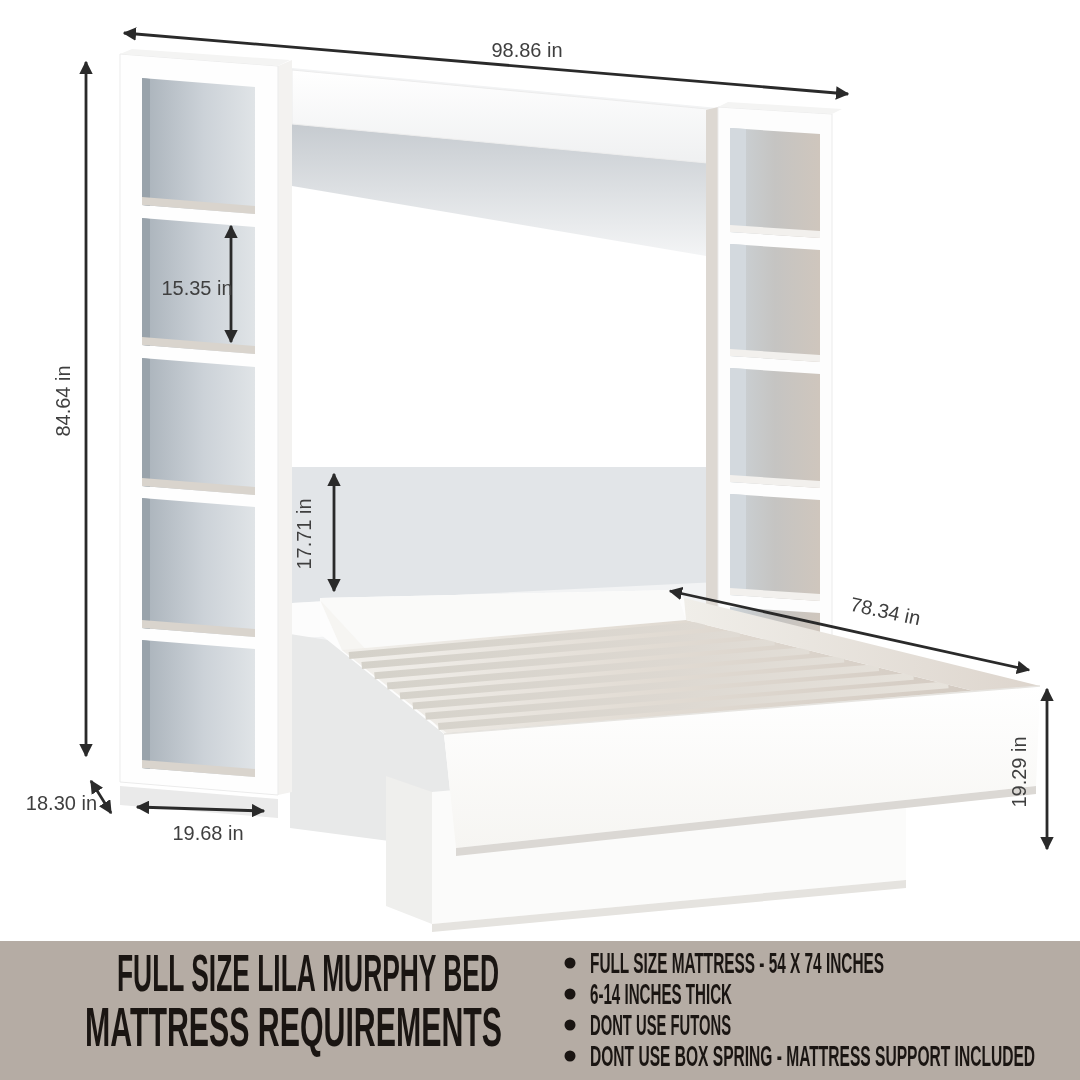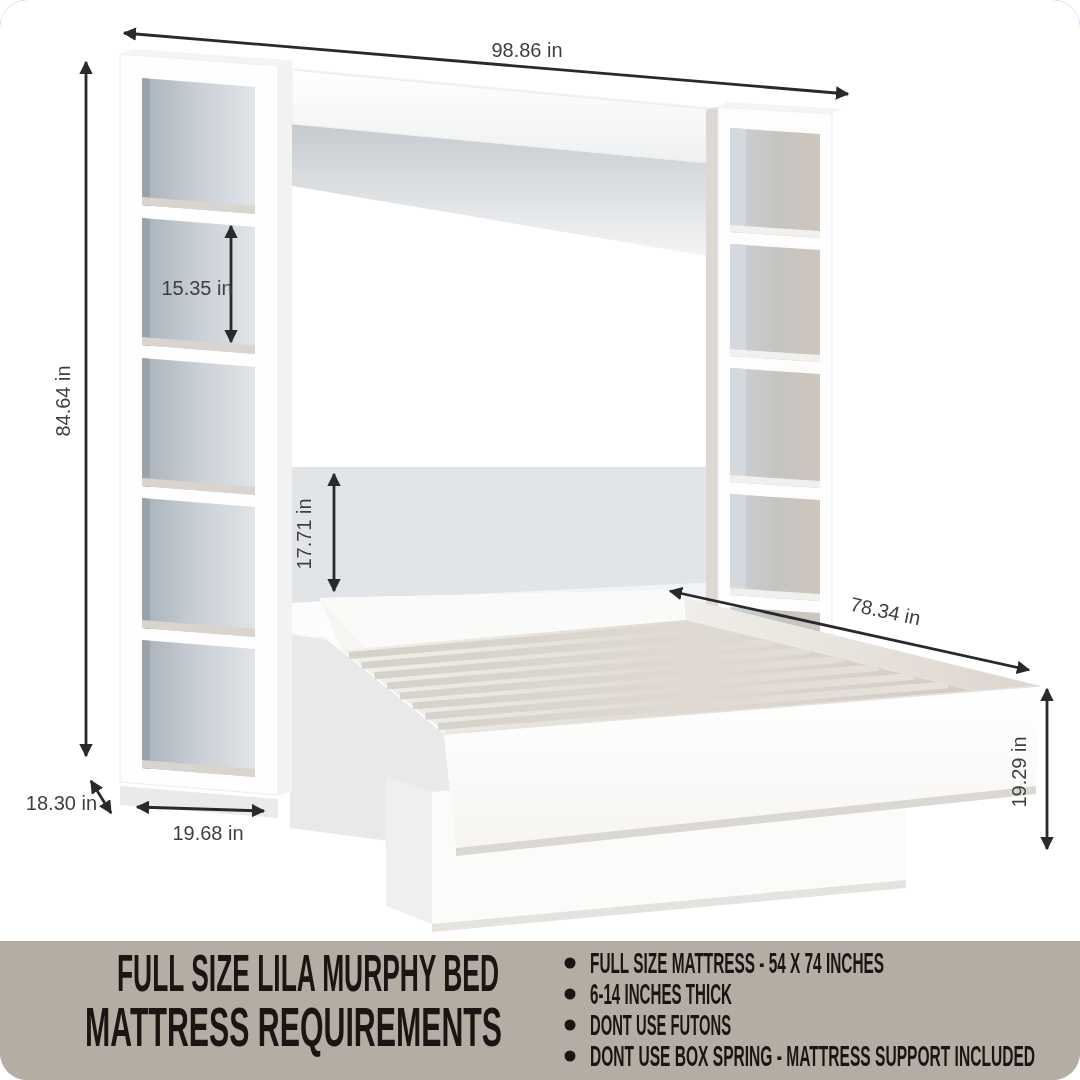--- a/index.html
+++ b/index.html
@@ -1,17 +1,17 @@
 <!DOCTYPE html>
 <html><head>
 <meta charset="utf-8">
 <style>
   html,body{margin:0;padding:0;background:#ffffff;}
   .stage{position:relative;width:1080px;height:1080px;overflow:hidden;background:#8b5cf6;
-         font-family:"Liberation Sans", sans-serif;border-radius:27px;}
+         font-family:"Liberation Sans", sans-serif;}
   svg{display:block;}
   text{font-family:"Liberation Sans", sans-serif;}
   .dim-label{font-size:20px;}
   .banner-title{font-weight:bold;}
   .banner-bullet{font-weight:bold;}
 </style>
 </head>
 <body>
 
 <div class="stage">

